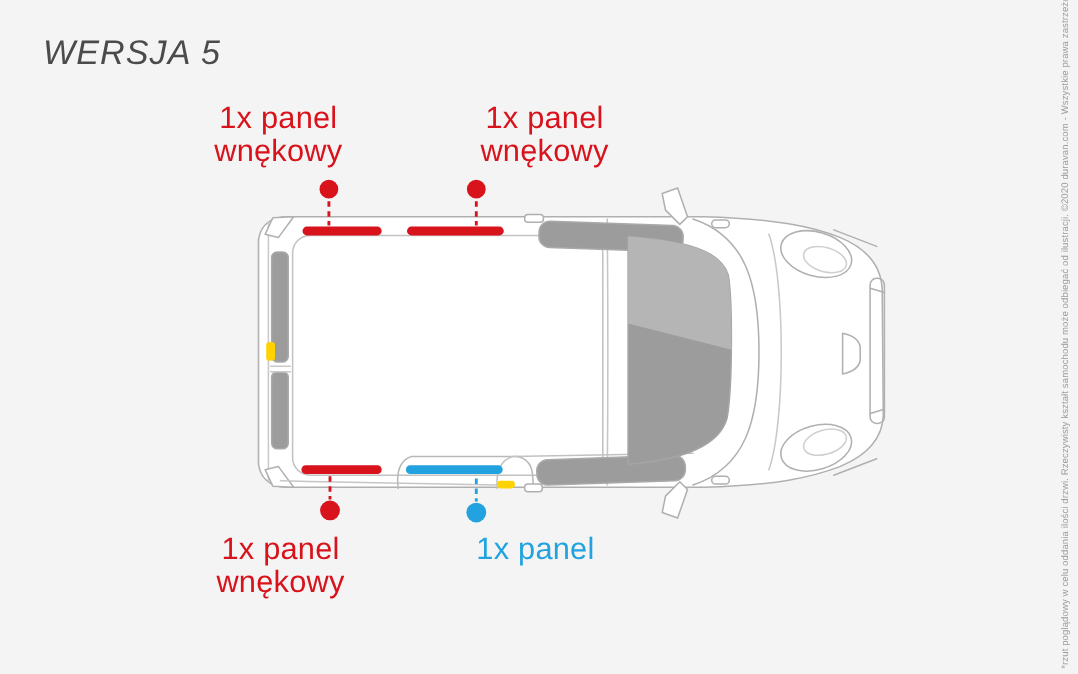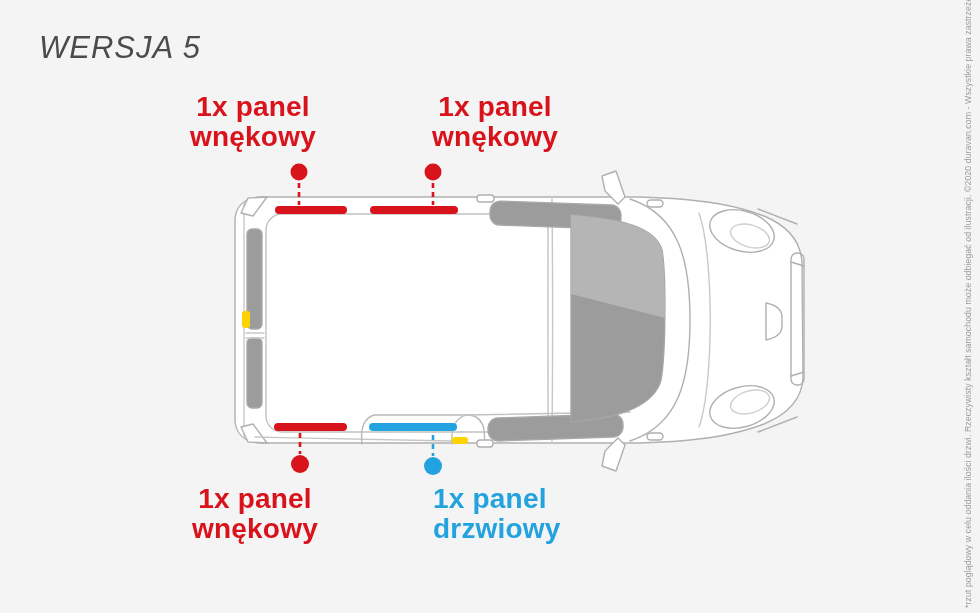--- a/index.html
+++ b/index.html
@@ -8,21 +8,21 @@
     background:#f4f4f4;
     font-family:"Liberation Sans","DejaVu Sans",sans-serif;
   }
   .page-title{
     position:absolute;left:39px;top:30px;
     font-size:31px;font-weight:500;letter-spacing:1px;color:#4b4b4b;font-style:italic;
   }
   .diagram-svg{position:absolute;left:0;top:0;}
   .panel-label{
     position:absolute;width:230px;text-align:center;
-    font-size:28px;line-height:30px;font-weight:bold;letter-spacing:0.2px;
+    font-size:28px;line-height:30px;font-weight:normal;letter-spacing:0.2px;
   }
   .panel-label.red{color:#d8131c;}
   .panel-label.blue{color:#22a3df;}
   .panel-label.left-align{text-align:left;}
   .footnote{
     position:absolute;left:963px;top:608px;white-space:nowrap;
     transform:rotate(-90deg);transform-origin:left top;
     font-size:8.7px;color:#9c9c9c;letter-spacing:0.1px;
   }
 </style>
@@ -123,16 +123,15 @@
   <div>wnękowy</div>
 </div>
 
 <div class="panel-label red" style="left:140px;top:484px;">
   <div>1x panel</div>
   <div>wnękowy</div>
 </div>
 
 <div class="panel-label blue left-align" style="left:433px;top:484px;">
   <div>1x panel</div>
-  <div>drzwiowy</div>
 </div>
 
 <div class="footnote">*rzut poglądowy w celu oddania ilości drzwi. Rzeczywisty kształt samochodu może odbiegać od ilustracji. ©2020 duravan.com - Wszystkie prawa zastrzeżone.</div>
 
 </body></html>

